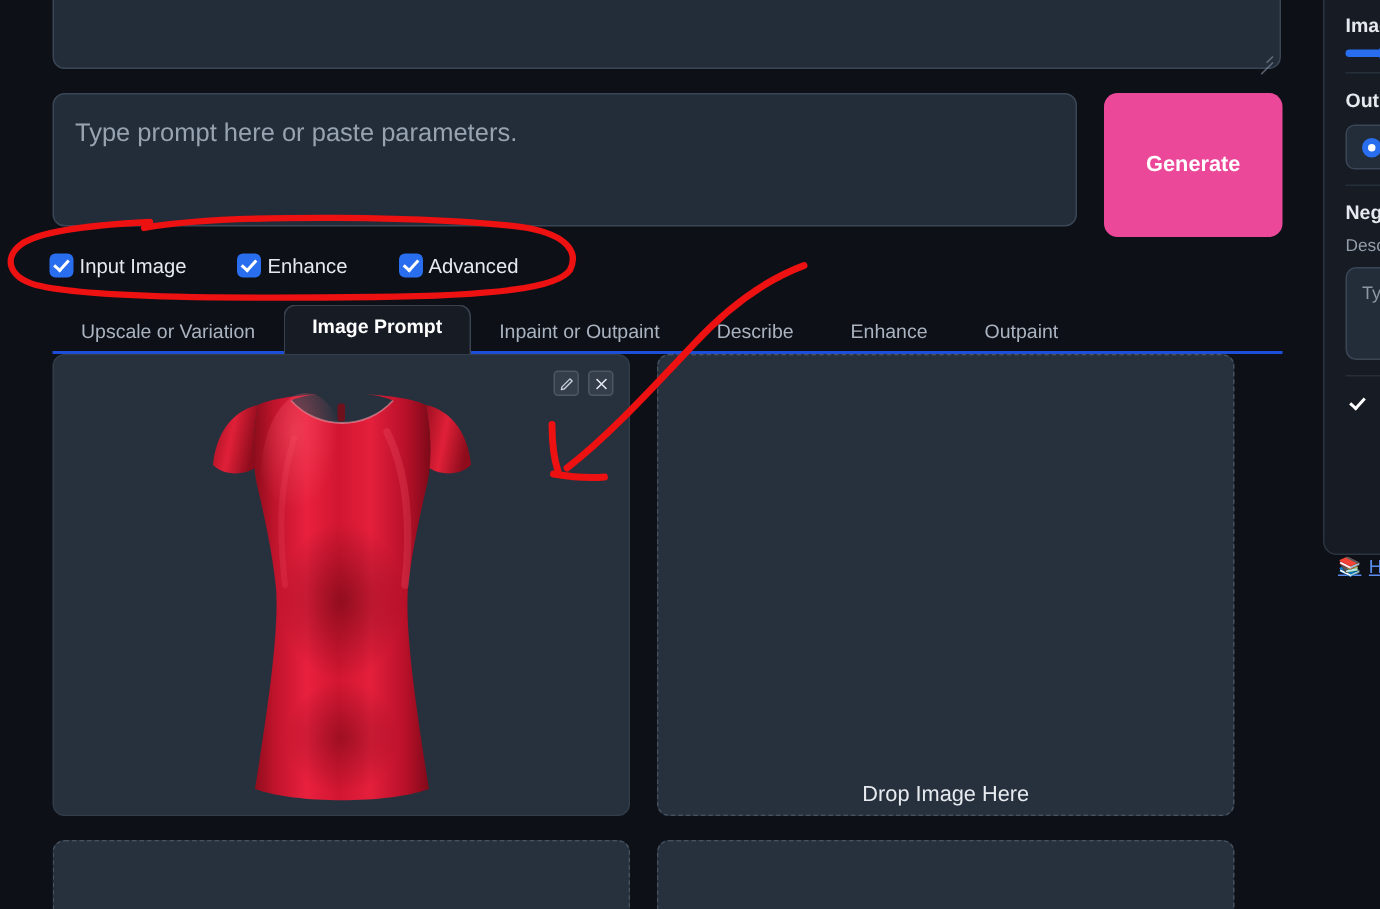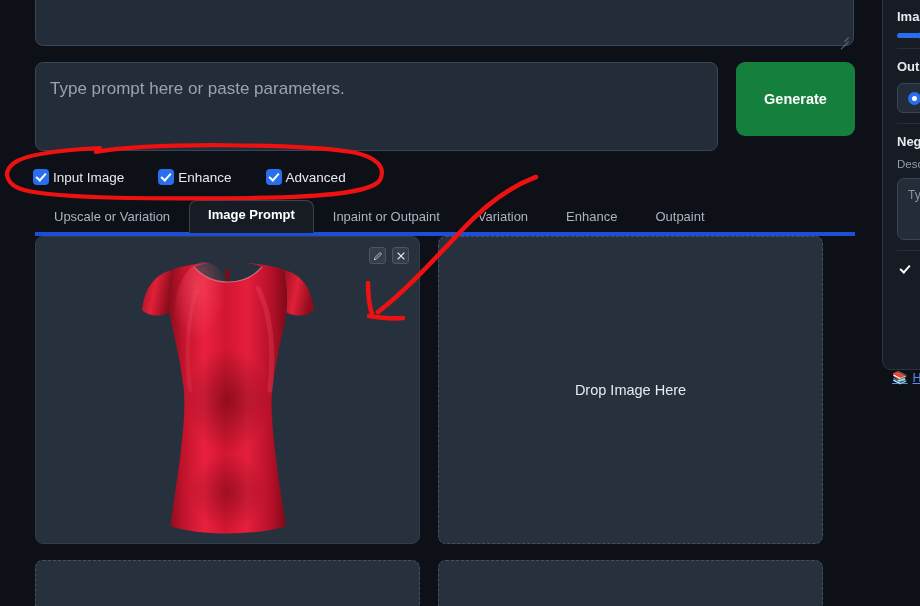--- a/index.html
+++ b/index.html
@@ -76,22 +76,22 @@
     padding: 14px 14px;
     font-size: 17px;
     color: #98a3b2;
     line-height: 1.4;
     overflow: hidden;
   }
   #generate-button {
     position: absolute;
     right: 0; top: 0;
     width: 119px;
-    height: 74px;
-    background: #15803d;
+    height: 96px;
+    background: #ec4899;
     border: none;
     border-radius: 9px;
     color: #ffffff;
     font-size: 14.5px;
     font-weight: bold;
     font-family: "Liberation Sans", sans-serif;
     cursor: pointer;
     display: flex;
     align-items: center;
     justify-content: center;
@@ -138,23 +138,23 @@
     white-space: nowrap;
   }
 
   
   #tabbar {
     position: absolute;
     left: 35px;
     top: 203px;
     width: 820px;
     height: 33px;
-    border-bottom: 4px solid #1d4ed8;
-    display: flex;
-    align-items: flex-end;
+    border-bottom: 2px solid #1d4ed8;
+    display: flex;
+    align-items: flex-start;
   }
   .tab {
     height: 33px;
     padding: 0 18px;
     display: flex;
     align-items: center;
     font-size: 13px;
     color: #aab3c0;
     white-space: nowrap;
     cursor: pointer;
@@ -188,21 +188,21 @@
   .ip-slot {
     position: relative;
     width: 385px;
     height: 308px;
     background: #27313d;
     border: 1px dashed #46525f;
     border-radius: 8px;
     overflow: hidden;
     flex: none;
     display: flex;
-    align-items: center;
+    align-items: flex-end;
     justify-content: center;
     cursor: pointer;
   }
   .ip-slot.filled { background: #27313d; border-style: solid; border-color: #323d4a; }
 
   .dropzone-text {
     text-align: center;
     color: #e7eaef;
     font-size: 14.5px;
     line-height: 1.72;
@@ -381,21 +381,21 @@
       <div class="check-item">
         <span class="cbx"></span>
         <span class="check-label">Advanced</span>
       </div>
     </div>
 
     <div id="tabbar">
       <div class="tab">Upscale or Variation</div>
       <div class="tab active">Image Prompt</div>
       <div class="tab">Inpaint or Outpaint</div>
-      <div class="tab">Variation</div>
+      <div class="tab">Describe</div>
       <div class="tab">Enhance</div>
       <div class="tab">Outpaint</div>
     </div>
 
     <div id="ip-grid">
 
       <div class="ip-row">
 
         <div class="ip-slot filled">
           <div class="dress-wrap">

